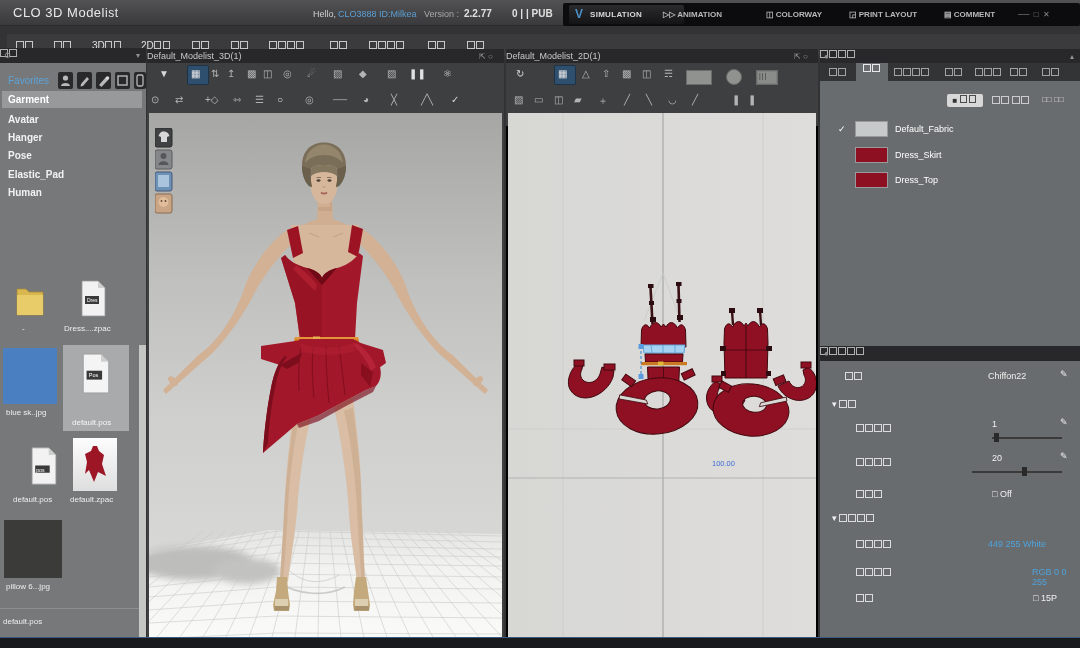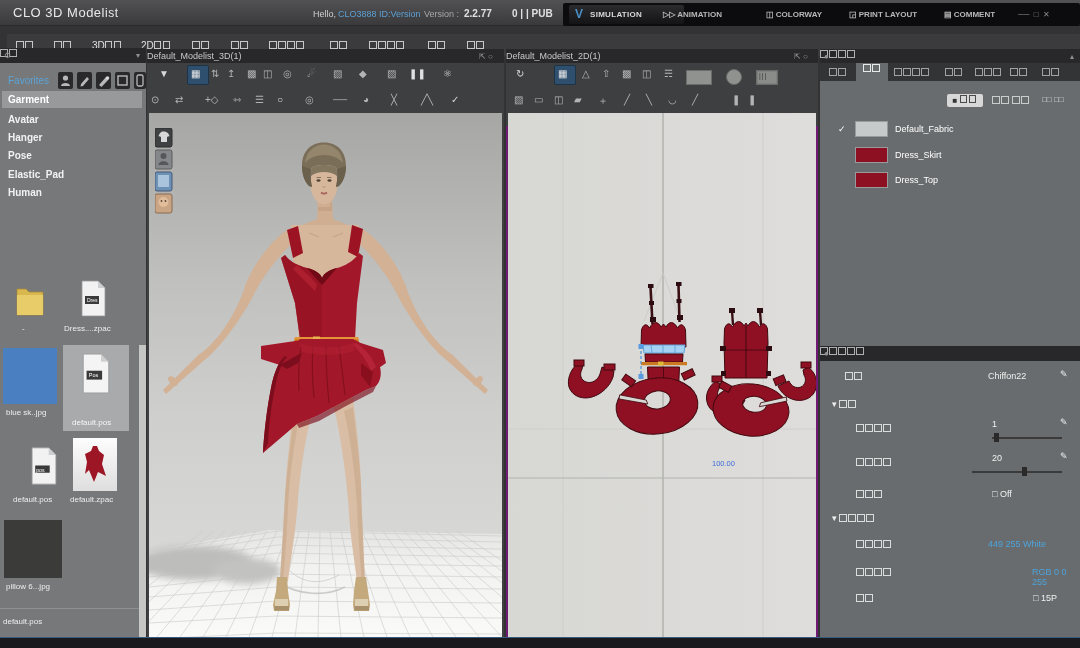--- a/index.html
+++ b/index.html
@@ -11,21 +11,21 @@
   border:1px solid currentColor; box-sizing:border-box; opacity:0.85;
   background:linear-gradient(transparent 42%, currentColor 42%, currentColor 56%, transparent 56%); }
 </style>
 </head>
 <body>
 <div id="app">
 
 <div class="abs" style="left:0;top:0;width:1080px;height:26px;background:linear-gradient(#525254,#3a3a3c);border-bottom:1px solid #2a2a2c;">
   <div class="abs" style="left:13px;top:5px;color:#e8e8ea;font-size:13px;letter-spacing:0.5px;">CLO 3D Model<span style="font-size:12px">ist</span></div>
   <div class="abs" style="left:313px;top:9px;color:#cfcfcf;font-size:9px;">Hello,</div>
-  <div class="abs" style="left:338px;top:9px;color:#5b9fd4;font-size:9px;">CLO3888 ID:Version</div>
+  <div class="abs" style="left:338px;top:9px;color:#5b9fd4;font-size:9px;">CLO3888 ID:Milkea</div>
   <div class="abs" style="left:424px;top:9px;color:#a8a8a8;font-size:9px;">Version :</div>
   <div class="abs" style="left:464px;top:8px;color:#e0e0e0;font-size:10px;font-weight:bold;">2.2.77</div>
   <div class="abs" style="left:512px;top:8px;color:#e0e0e0;font-size:10px;font-weight:bold;">0 | | PUB</div>
 </div>
 
 <div class="abs" style="left:563px;top:3px;width:517px;height:23px;background:#0c0c0e;border-radius:2px;">
   <div class="abs" style="left:6px;top:2px;width:115px;height:19px;background:linear-gradient(#2b2b2e,#141416);border-radius:2px;"></div>
   <div class="abs" style="left:12px;top:4px;color:#4a90c8;font-size:12px;font-weight:bold;">V</div>
   <div class="abs" style="left:27px;top:7px;color:#d8d8d8;font-size:8px;font-weight:bold;letter-spacing:0.3px;">SIMULATION</div>
   <div class="abs" style="left:100px;top:7px;color:#b8b8b8;font-size:8px;font-weight:bold;">▷▷ ANIMATION</div>
@@ -312,21 +312,21 @@
       <rect x="0" y="44" width="17" height="19" rx="2" fill="#6d90b5" stroke="#49597a"></rect>
       <rect x="3" y="47" width="11" height="12" fill="#aac4de"></rect>
       <rect x="0" y="66" width="17" height="19" rx="2" fill="#c9a585" stroke="#8a6a50"></rect>
       <circle cx="8.5" cy="74" r="5" fill="#e2bd9c"></circle>
       <circle cx="6.5" cy="73" r="0.9" fill="#5a4a3c"></circle>
       <circle cx="10.5" cy="73" r="0.9" fill="#5a4a3c"></circle>
     </svg>
   </div>
 </div>
 
-<div class="abs" style="left:506px;top:49px;width:312px;height:588px;background:#701a75;">
+<div class="abs" style="left:506px;top:49px;width:312px;height:588px;background:#000000;">
   <div class="abs ttl" style="left:0;top:0;width:312px;height:14px;line-height:14px;">Default_Modelist_2D(1)</div>
   <div class="abs" style="left:288px;top:3px;color:#9a9a9a;font-size:8px;">⇱&nbsp;○</div>
   <div class="abs" style="left:0;top:14px;width:312px;height:63px;background:#3d3f40;" id="tb2d">
         <span style="position:absolute;left:48px;top:2px;width:22px;height:20px;background:#2f4f6e;border:1px solid #1d3348;border-radius:2px;"></span>
         <span style="position:absolute;left:10px;top:5px;color:#d8d8d8;font-size:10px;">↻</span>
         <span style="position:absolute;left:52px;top:5px;color:#e8e8e8;font-size:10px;">▦</span>
         <span style="position:absolute;left:76px;top:5px;color:#b4b4b4;font-size:10px;">△</span>
         <span style="position:absolute;left:96px;top:5px;color:#b4b4b4;font-size:10px;">⇧</span>
         <span style="position:absolute;left:116px;top:5px;color:#b4b4b4;font-size:10px;">▩</span>
         <span style="position:absolute;left:136px;top:5px;color:#b4b4b4;font-size:10px;">◫</span>

